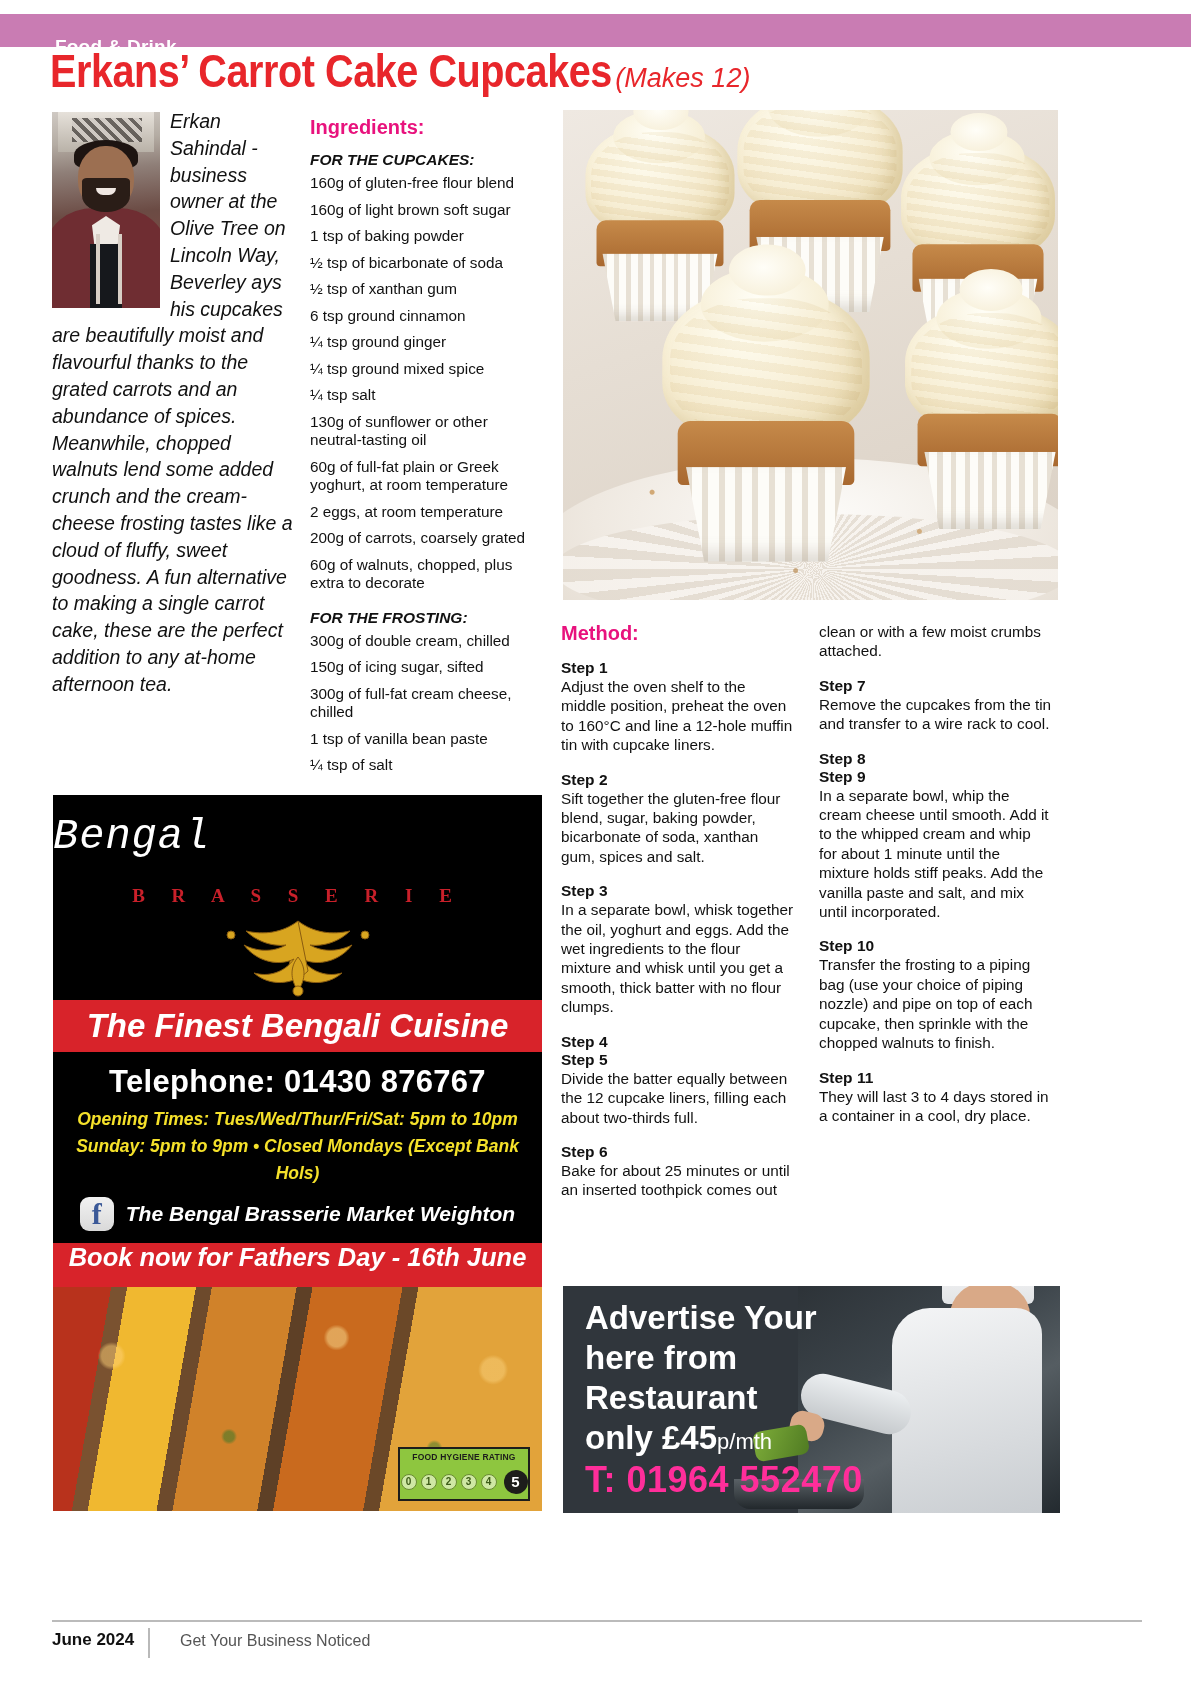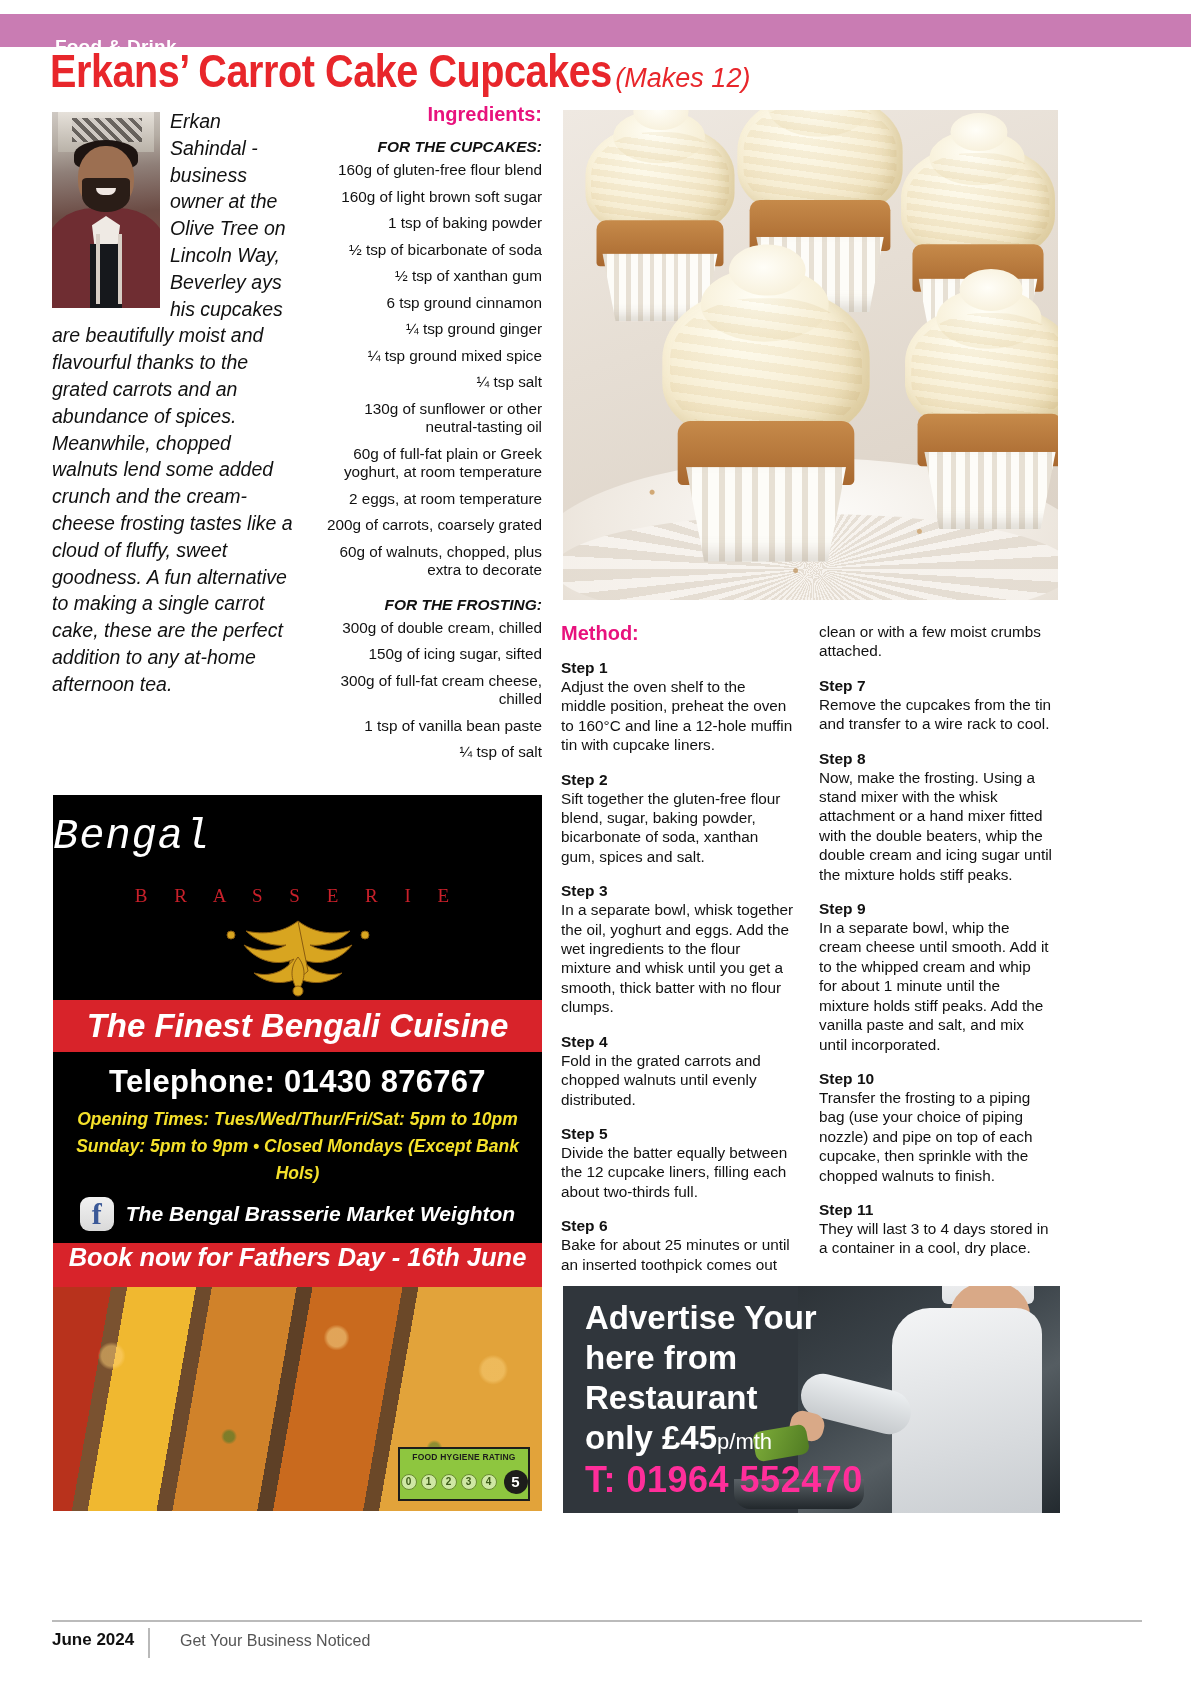--- a/index.html
+++ b/index.html
@@ -89,21 +89,21 @@
     position:absolute; top:122px; width:4px; height:70px; background:#d8cfc6;
   }
   .portrait .cordL { left:44px; } .portrait .cordR { left:66px; }
   .intro-text {
     font-family: "Liberation Sans", sans-serif;
     font-size: 19.5px; font-style: italic; line-height: 26.8px;
     color: #111; text-align: left;
   }
 
   
-  .ing-col { position: absolute; left: 310px; top: 103px; width: 232px; text-align: right; }
+  .ing-col { position: absolute; left: 310px; top: 116px; width: 232px; }
   .sec-title {
     font-size: 20px; font-weight: bold; color: #e8127d; margin-bottom: 12px;
   }
   .sub-head {
     font-size: 15.5px; font-weight: bold; font-style: italic; color: #111;
     margin-bottom: 5px;
   }
   .ing-item {
     font-size: 15.3px; line-height: 18.5px; color: #111; margin-bottom: 8px;
   }
@@ -193,21 +193,21 @@
   }
   .bengal-logo { position: relative; height: 205px; }
   .bengal-word {
     position:absolute; left:0; right:0; top:18px; 
     font-family: Liberation Mono, monospace; font-style: italic;
     font-size: 42px; color:#fff; letter-spacing: 1px;
   }
   .bengal-sub {
     position:absolute; left:0; right:0; top:90px; text-align:center;
     font-family: "Liberation Serif", serif; font-size: 19px; color:#c9202a;
-    letter-spacing: 11px; font-weight: normal;
+    letter-spacing: 11px; font-weight: bold;
   }
   .bengal-orn {
     position:absolute; left:50%; top:118px; transform:translateX(-50%);
     width:250px; height:86px;
   }
   .red-bar {
     background:#d8232a; height:52px; display:flex; align-items:center; justify-content:center;
   }
   .red-bar span {
     font-size: 33px; font-weight: bold; font-style: italic; color:#fff;
@@ -436,34 +436,32 @@
     <div class="m-col left">
       <div class="method-title">Method:</div>
       <div id="method-left">
           <div class="step-h">Step 1</div>
           <div class="step-b">Adjust the oven shelf to the middle position, preheat the oven to 160°C and line a 12-hole muffin tin with cupcake liners.</div>
           <div class="step-h">Step 2</div>
           <div class="step-b">Sift together the gluten-free flour blend, sugar, baking powder, bicarbonate of soda, xanthan gum, spices and salt.</div>
           <div class="step-h">Step 3</div>
           <div class="step-b">In a separate bowl, whisk together the oil, yoghurt and eggs. Add the wet ingredients to the flour mixture and whisk until you get a smooth, thick batter with no flour clumps.</div>
           <div class="step-h">Step 4</div>
-          <div class="step-b">Fold in the grated carrots and chopped walnuts until evenly distributed.</div>
           <div class="step-h">Step 5</div>
           <div class="step-b">Divide the batter equally between the 12 cupcake liners, filling each about two-thirds full.</div>
           <div class="step-h">Step 6</div>
           <div class="step-b">Bake for about 25 minutes or until an inserted toothpick comes out</div>
         </div>
     </div>
     <div class="m-col right">
       <div class="lead">clean or with a few moist crumbs attached.</div>
       <div id="method-right">
           <div class="step-h">Step 7</div>
           <div class="step-b">Remove the cupcakes from the tin and transfer to a wire rack to cool.</div>
           <div class="step-h">Step 8</div>
-          <div class="step-b">Now, make the frosting. Using a stand mixer with the whisk attachment or a hand mixer fitted with the double beaters, whip the double cream and icing sugar until the mixture holds stiff peaks.</div>
           <div class="step-h">Step 9</div>
           <div class="step-b">In a separate bowl, whip the cream cheese until smooth. Add it to the whipped cream and whip for about 1 minute until the mixture holds stiff peaks. Add the vanilla paste and salt, and mix until incorporated.</div>
           <div class="step-h">Step 10</div>
           <div class="step-b">Transfer the frosting to a piping bag (use your choice of piping nozzle) and pipe on top of each cupcake, then sprinkle with the chopped walnuts to finish.</div>
           <div class="step-h">Step 11</div>
           <div class="step-b">They will last 3 to 4 days stored in a container in a cool, dry place.</div>
         </div>
     </div>
   </div>
 

